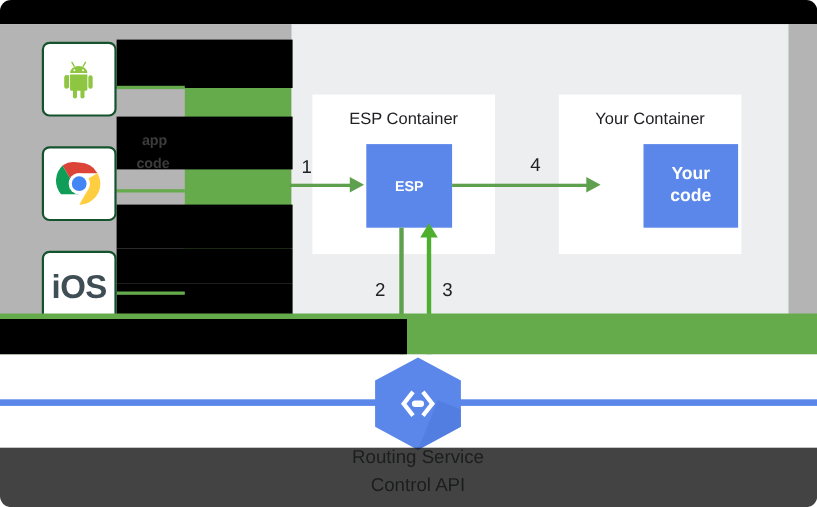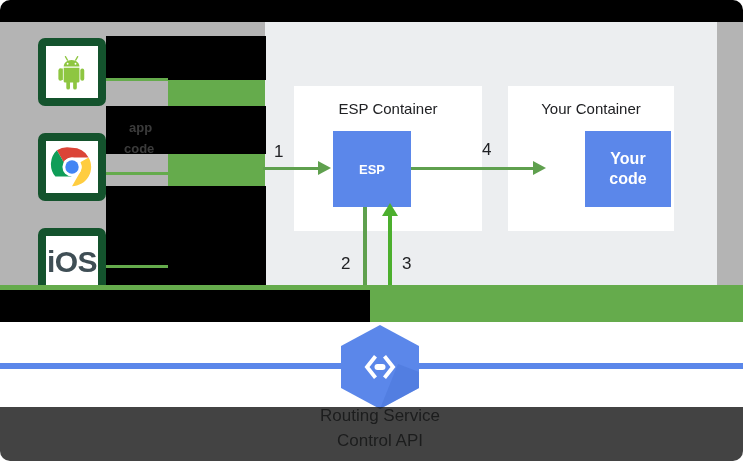--- a/index.html
+++ b/index.html
@@ -66,21 +66,21 @@
     left: 717px; top: 22px;
     width: 26px; height: 263px;
     background: #b4b4b4;
   }
 
   
   .icon-tile {
     position: absolute;
     width: 68px; height: 68px;
     background: #ffffff;
-    border: 8px solid #14532d;
+    border: 2px solid #14532d;
     border-radius: 7px;
     box-sizing: border-box;
     display: flex;
     align-items: center;
     justify-content: center;
   }
   .tile-android { left: 38px; top: 38px; }
   .tile-chrome  { left: 38px; top: 133px; }
   .tile-ios     { left: 38px; top: 228px; }
 
@@ -123,21 +123,21 @@
     font-size: 16px;
     color: #202124;
     font-family: "Liberation Sans", sans-serif;
   }
 
   
   .container-box {
     position: absolute;
     background: #ffffff;
   }
-  .box-esp  { left: 294px; top: 86px; width: 188px; height: 145px; }
+  .box-esp  { left: 284px; top: 86px; width: 166px; height: 145px; }
   .box-your { left: 508px; top: 86px; width: 166px; height: 145px; }
 
   .container-label {
     position: absolute;
     top: 14px;
     width: 100%;
     text-align: center;
     font-size: 15px;
     color: #202124;
     font-family: "Liberation Sans", sans-serif;

